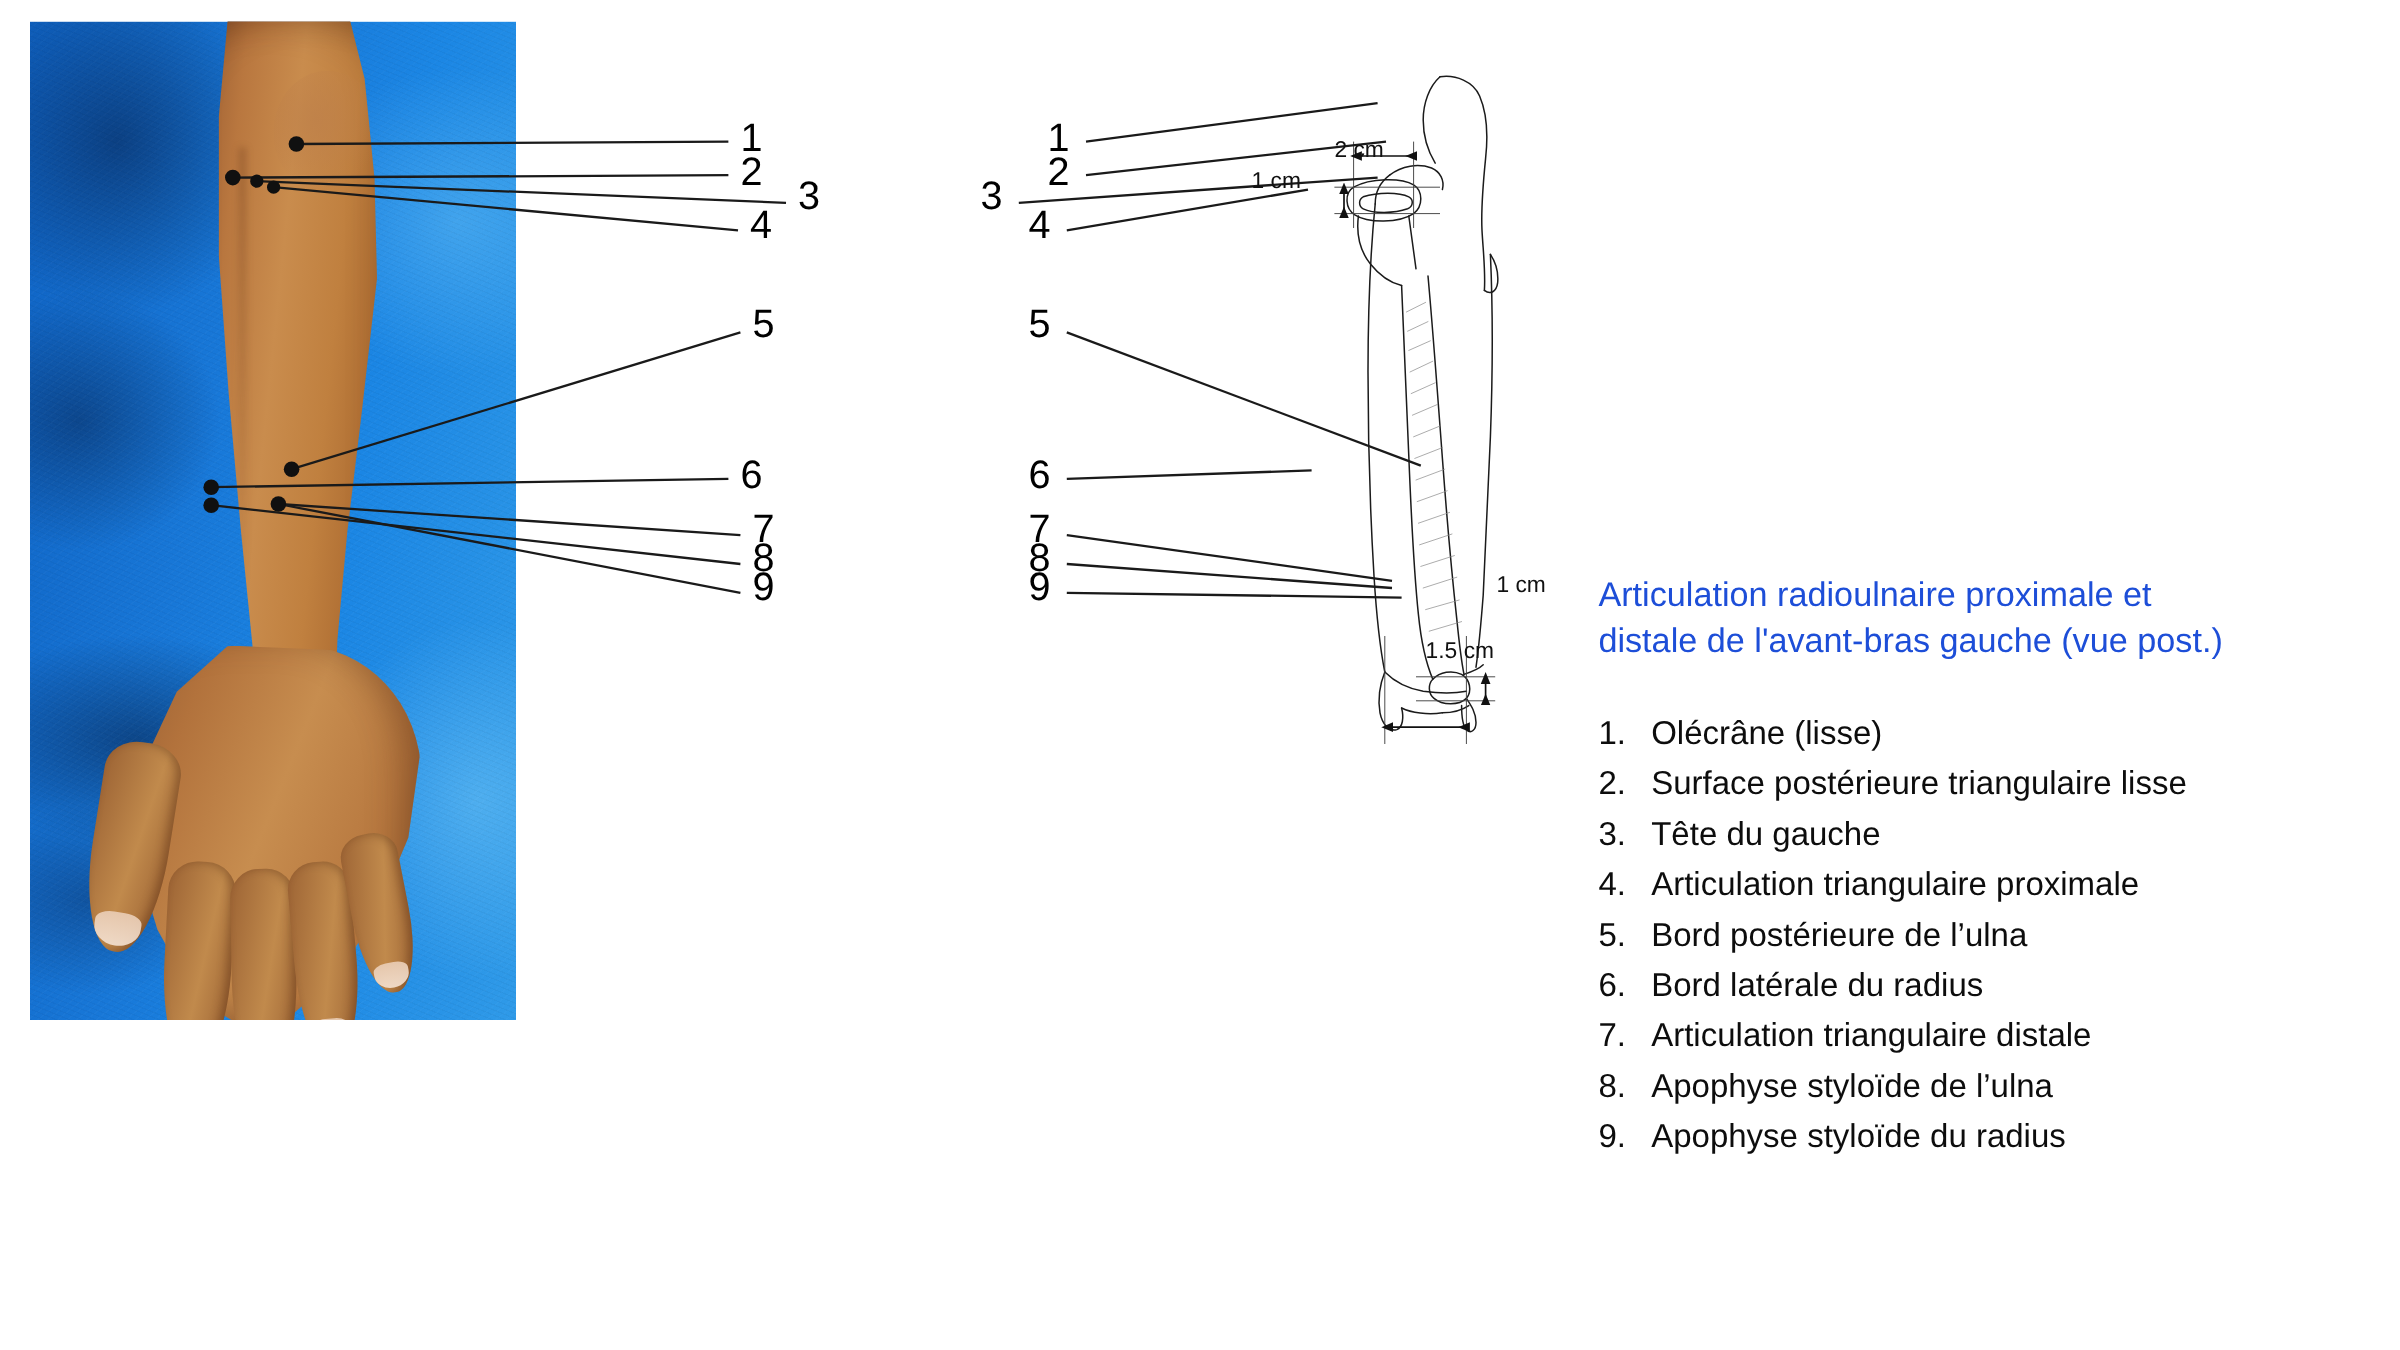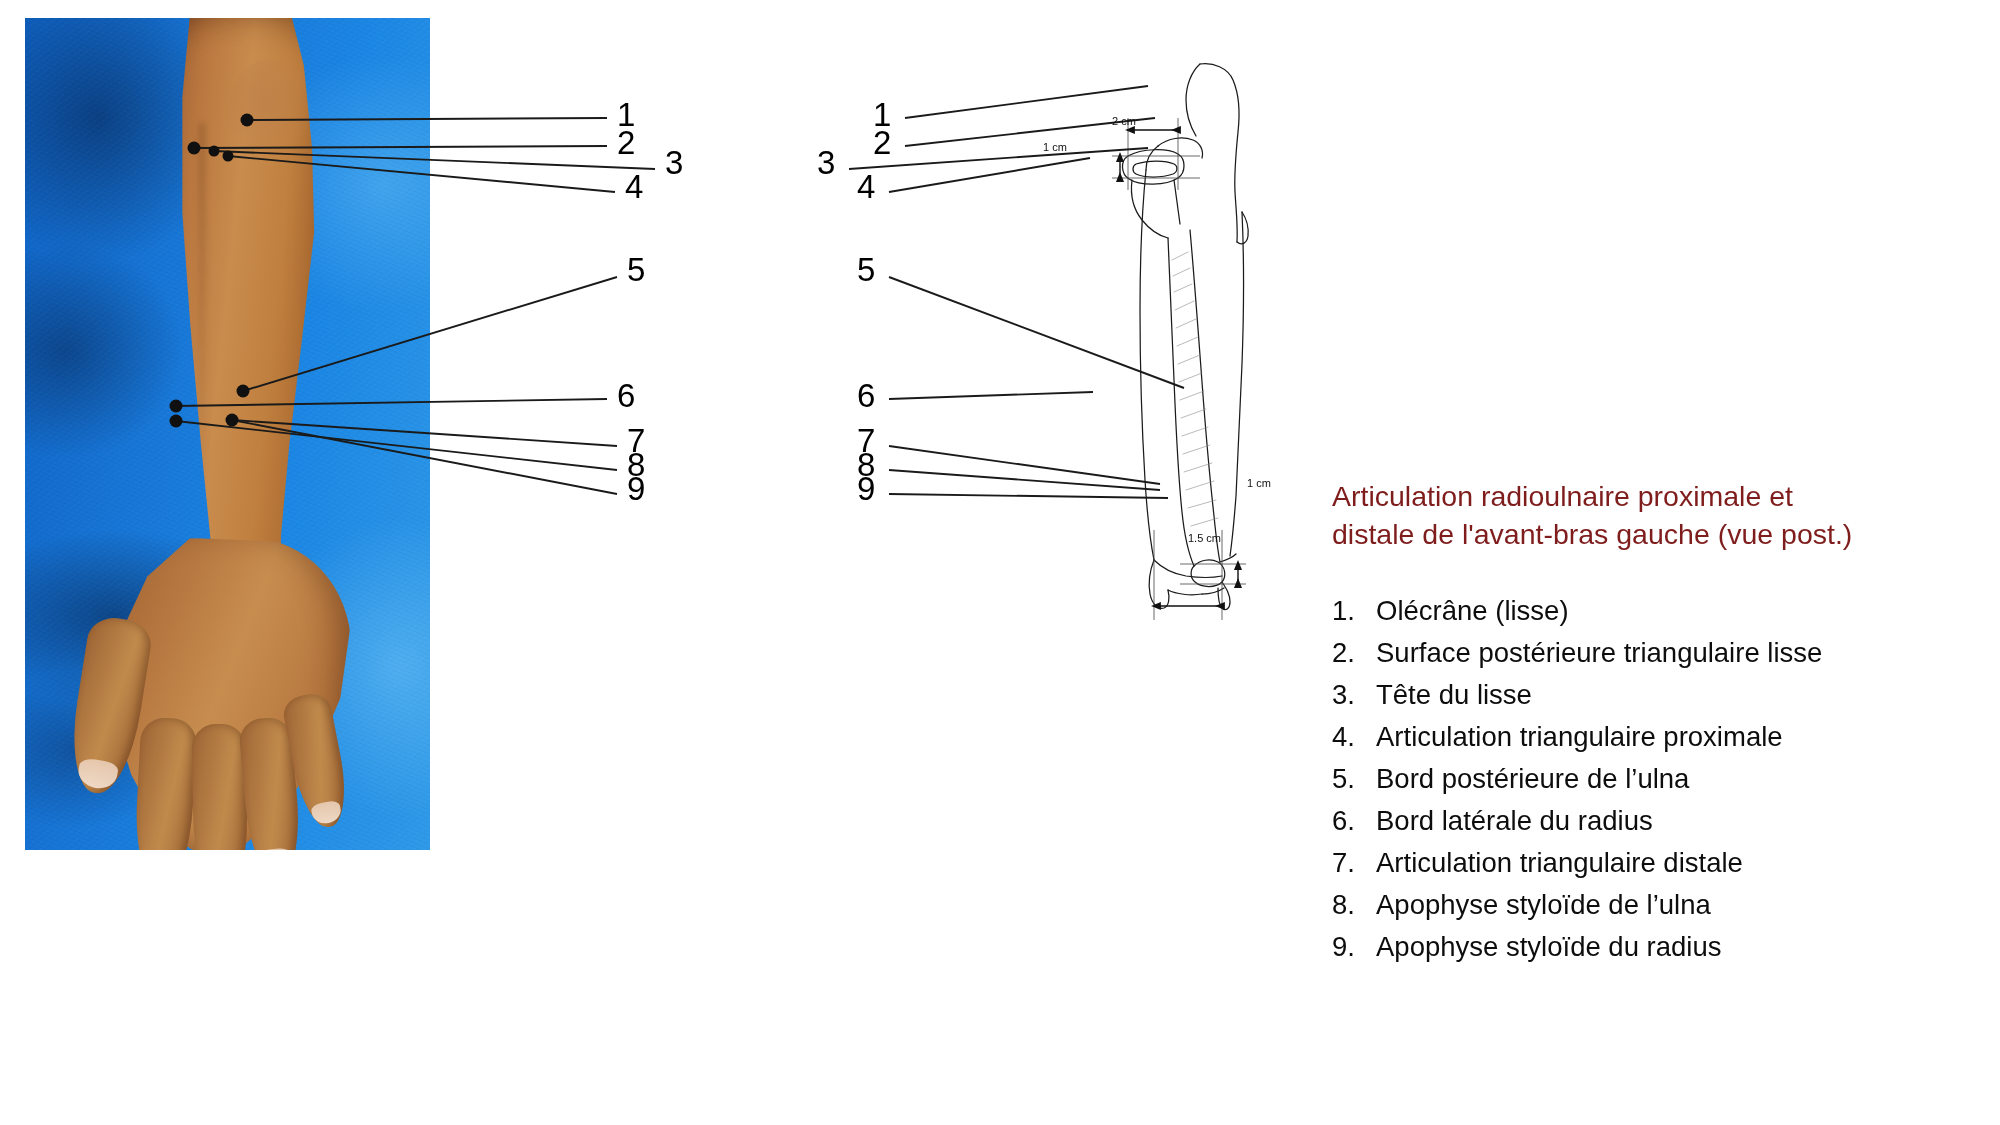--- a/index.html
+++ b/index.html
@@ -92,27 +92,27 @@
   .overlay{position:absolute;left:0;top:0;width:2000px;height:1125px;}
   .overlay line,.overlay path{stroke:#1a1a1a;fill:none;}
   .num{
     position:absolute;
     font-family:"Liberation Sans","DejaVu Sans",sans-serif;
     font-size:33px;line-height:1;color:#000;white-space:nowrap;
   }
   .dim{
     position:absolute;
     font-family:"Liberation Sans","DejaVu Sans",sans-serif;
-    font-size:11px;line-height:1;color:#111;white-space:nowrap;
+    font-size:19px;line-height:1;color:#111;white-space:nowrap;
   }
 
   
   .legend{position:absolute;left:1332px;top:478px;width:640px;}
   .legend-title{
-    font-size:28.5px;line-height:1.32;color:#7f1d1d;
+    font-size:28.5px;line-height:1.32;color:#1d4ed8;
     font-family:"Liberation Sans","DejaVu Sans",sans-serif;
     margin:0 0 40px 0;white-space:pre-line;
   }
   .legend-list{list-style:none;margin:0;padding:0;}
   .legend-list li{
     display:flex;align-items:baseline;
     font-size:27.5px;line-height:1.29;color:#0d0d0d;
     margin-bottom:6.5px;
   }
   .legend-list .idx{width:44px;flex:none;}
@@ -308,21 +308,21 @@
       <li>
         <span class="idx">1.</span>
         <span class="txt">Olécrâne (lisse)</span>
       </li>
       <li>
         <span class="idx">2.</span>
         <span class="txt">Surface postérieure triangulaire lisse</span>
       </li>
       <li>
         <span class="idx">3.</span>
-        <span class="txt">Tête du lisse</span>
+        <span class="txt">Tête du gauche</span>
       </li>
       <li>
         <span class="idx">4.</span>
         <span class="txt">Articulation triangulaire proximale</span>
       </li>
       <li>
         <span class="idx">5.</span>
         <span class="txt">Bord postérieure de l’ulna</span>
       </li>
       <li>

